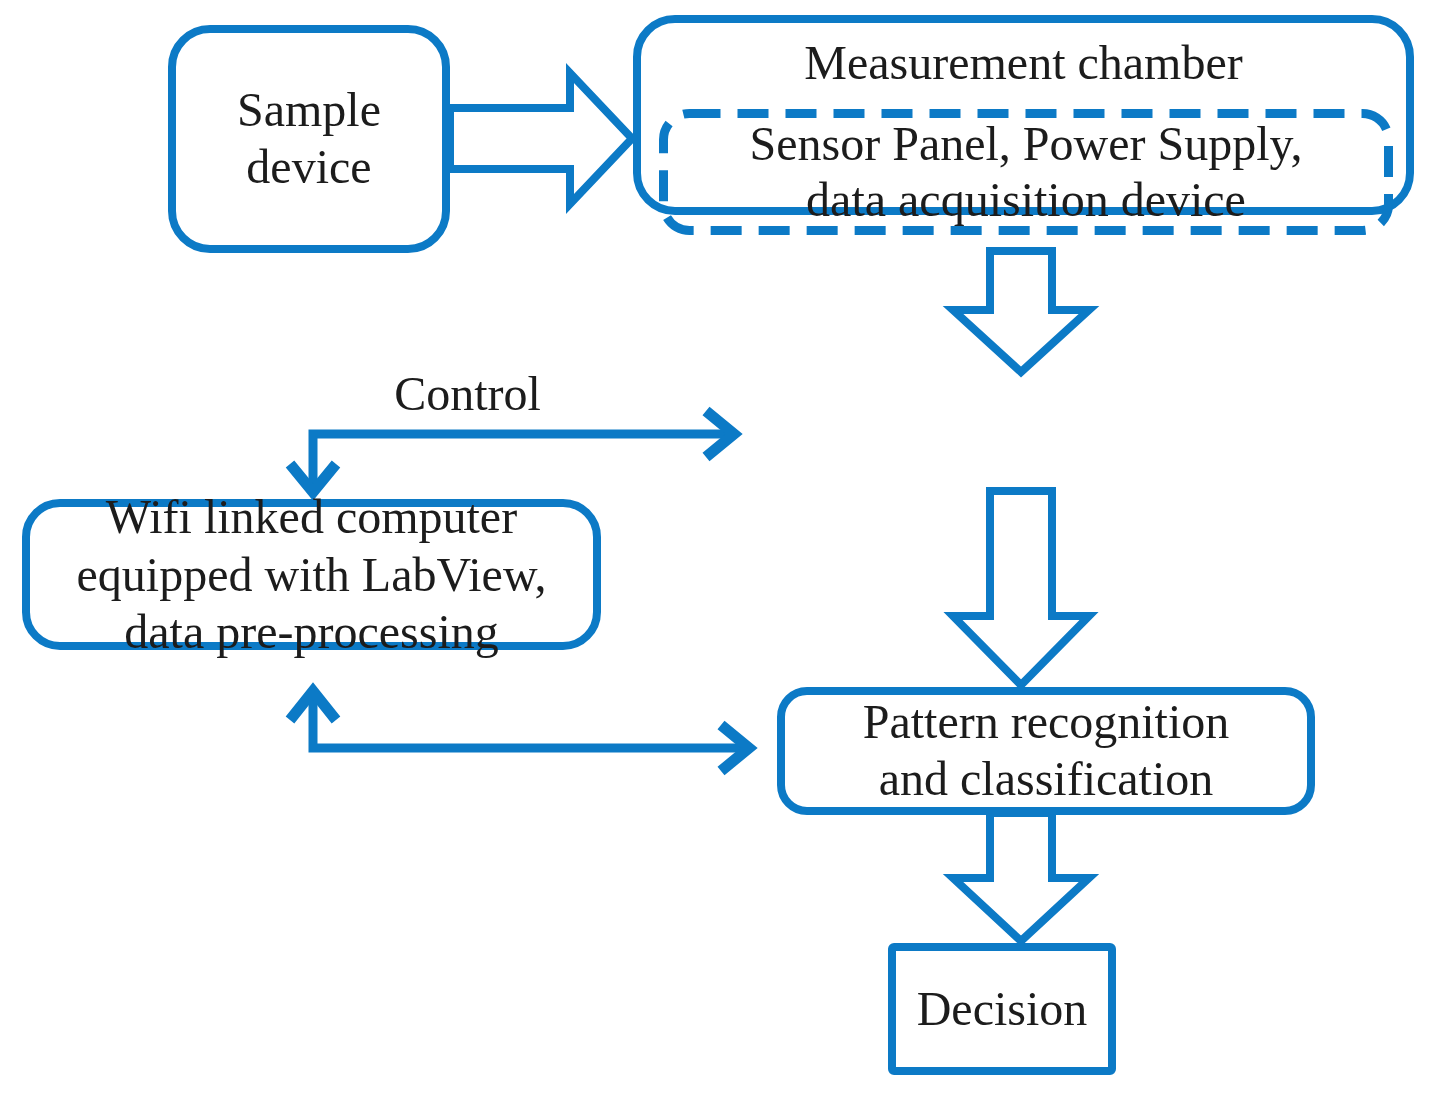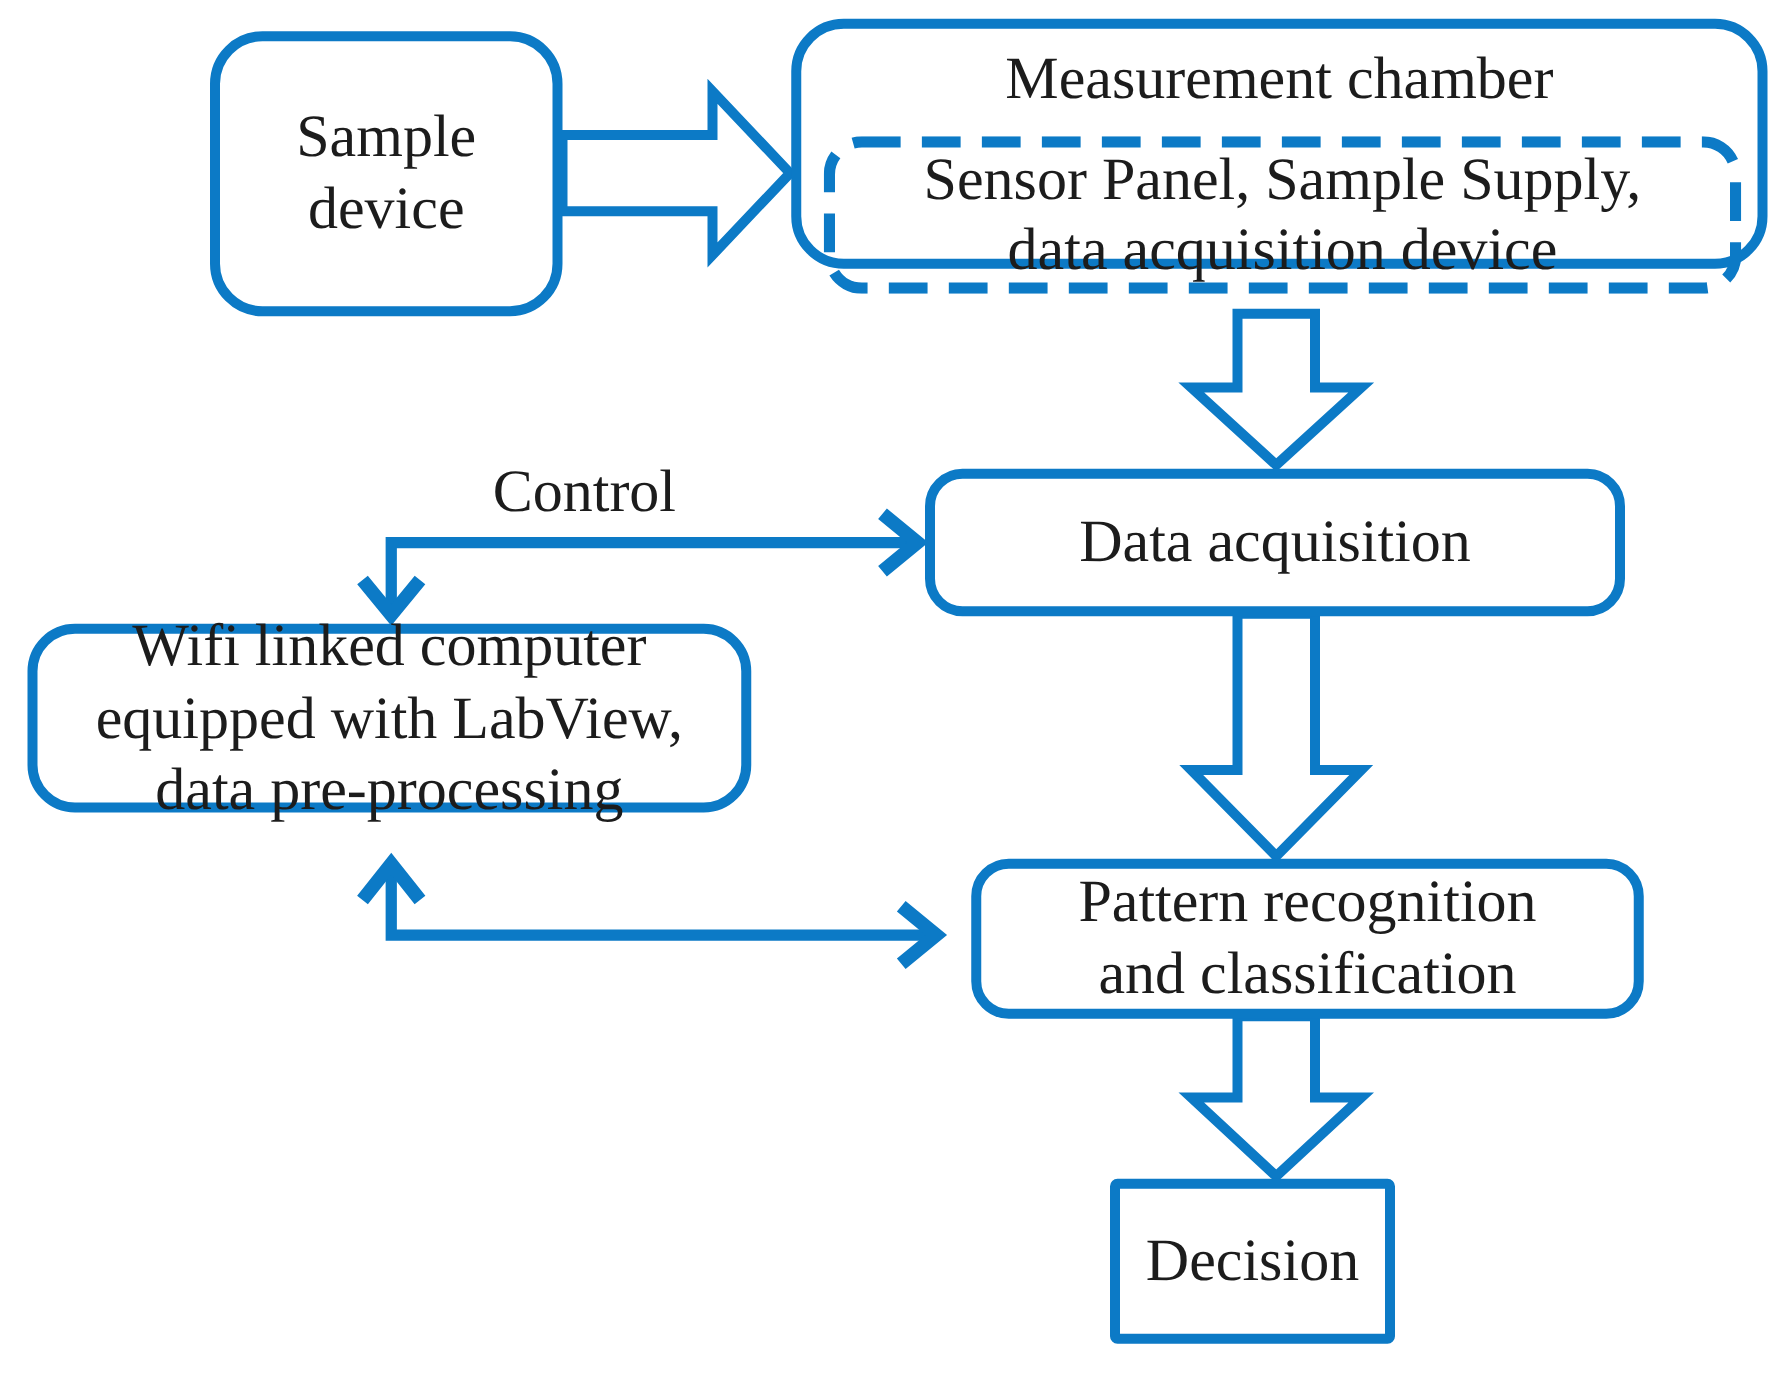--- a/index.html
+++ b/index.html
@@ -76,28 +76,25 @@
     <span>Sample
 device</span>
   </div>
 
   <div class="node node-measurement">
     <div class="measurement-title">Measurement chamber</div>
     <div class="sensor-area">
       <svg class="sensor-border" viewBox="0 0 734 126" xmlns="http://www.w3.org/2000/svg" aria-hidden="true">
         <rect x="4.5" y="4.5" width="725" height="117" rx="26"></rect>
       </svg>
-      <div class="sensor-label">Sensor Panel, Sample Supply,
+      <div class="sensor-label">Sensor Panel, Power Supply,
 data acquisition device</div>
     </div>
   </div>
 
-  <div class="node node-dataacq">
-    <span>Data acquisition</span>
-  </div>
 
   <div class="node node-wifi">
     <span>Wifi linked computer
 equipped with LabView,
 data pre-processing</span>
   </div>
 
   <div class="node node-pattern">
     <span>Pattern recognition
 and classification</span>

